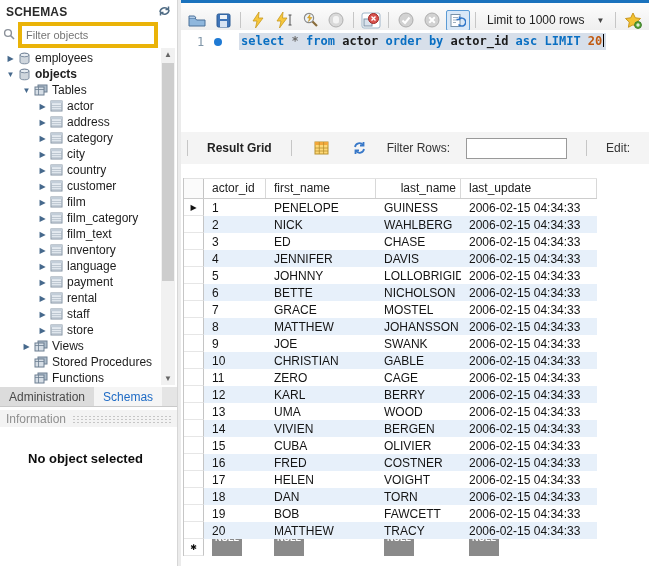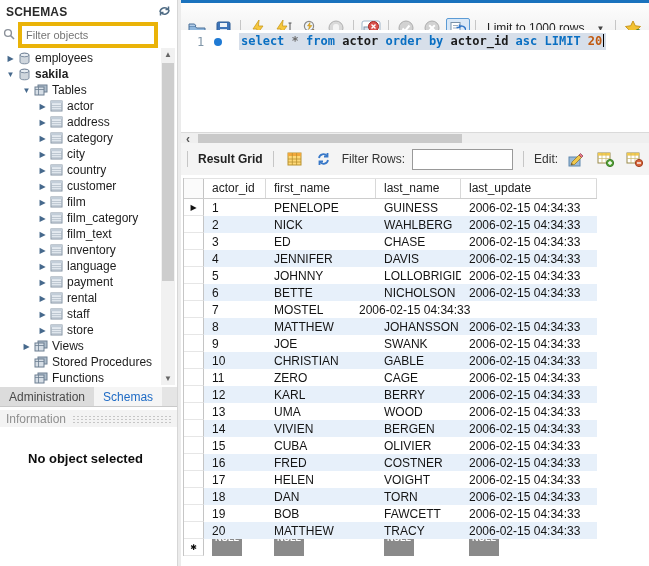--- a/index.html
+++ b/index.html
@@ -34,57 +34,57 @@
   .info-dots{flex:1;height:9px;background-image:radial-gradient(#c6c6c6 1px,transparent 1.1px);
              background-size:4px 3px;background-position:0 1px;}
   .info-body{position:absolute;top:427px;left:0;width:210px;bottom:0;background:#fff;}
   .no-object{margin:24px 0 0 28px;font-weight:bold;font-size:13px;color:#0d0d0d;}
   .splitter{position:absolute;left:177px;top:0;width:4px;height:566px;background:#ebebeb;border-left:1px solid #d6d6d6;}
 
   
   .main{position:absolute;left:181px;top:0;width:468px;height:566px;background:#fff;}
   .top-accent{position:absolute;top:0;left:0;right:0;height:3px;}
   .toolbar{position:absolute;top:3px;left:0;right:0;height:26px;background:linear-gradient(#fdfdfd,#ebebeb);
-           border-bottom:1px solid #cfcfcf;display:flex;align-items:center;padding:12px 4px;gap:2px;}
+           border-bottom:1px solid #cfcfcf;display:flex;align-items:center;padding:4px 4px;gap:2px;}
   .tbtn{width:24px;height:21px;display:flex;align-items:center;justify-content:center;cursor:pointer;flex:none;}
   .tbtn.active{border:1px solid #5b9bd5;background:#d9e8f7;border-radius:2px;box-sizing:border-box;}
   .tsep{width:1px;height:16px;background:#c6c6c6;margin:0 3px;flex:none;}
   .limit-dd{display:flex;align-items:center;gap:12px;padding:2px 6px;font-size:12px;color:#222;cursor:pointer;flex:none;}
   .dd-arrow{font-size:8px;color:#444;}
 
   .editor{position:absolute;top:30px;left:0;right:0;height:102px;background:#fff;}
   .gutter-ln{position:absolute;left:16px;top:5px;font:12px "DejaVu Sans Mono",monospace;color:#8096a8;}
   .bp-dot{position:absolute;left:33px;top:8px;width:8px;height:8px;border-radius:50%;background:#1f7ad4;}
   .code{position:absolute;left:58px;top:4px;font:bold 12px "DejaVu Sans Mono",monospace;white-space:pre;}
   .stmt{background:#d7dfea;padding:1px 2px 2px;}
   .tok-kw{color:#0a6fc2;}.tok-id{color:#1c1c1c;}.tok-op{color:#6e6e6e;}.tok-num{color:#c05a12;}
   .cursor{display:inline-block;width:1px;height:13px;background:#000;vertical-align:-2px;margin-left:1px;}
 
   .hscroll{position:absolute;top:132px;left:0;right:0;height:14px;background:#efefef;border-top:1px solid #dadada;}
   .hs-arrow{position:absolute;left:5px;top:-1px;font-size:12px;font-weight:bold;color:#555;line-height:14px;cursor:pointer;}
   .hs-thumb{position:absolute;left:17px;top:1px;width:264px;height:12px;background:#c9c9c9;cursor:pointer;}
 
-  .rg-toolbar{position:absolute;top:143px;left:0;right:0;height:32px;background:#f4f4f4;display:flex;
-              align-items:center;gap:7px;padding:0 3px;overflow:hidden;white-space:nowrap;}
+  .rg-toolbar{position:absolute;top:132px;left:0;right:0;height:32px;background:#f4f4f4;display:flex;
+              align-items:center;gap:16px;padding:0 3px;overflow:hidden;white-space:nowrap;}
   .rg-title{font-weight:bold;color:#222;flex:none;}
   .rg-label{color:#333;flex:none;}
   .rg-input{width:95px;height:17px;border:1px solid #999;background:#fff;flex:none;outline:none;}
   .rg-btn{display:flex;align-items:center;justify-content:center;width:22px;height:20px;cursor:pointer;flex:none;}
 
   .grid{position:absolute;top:178px;left:2px;border-left:1px solid #c6c6c6;}
   .g-header{display:flex;height:19px;border-top:1px solid #e2e2e2;border-bottom:1px solid #cdcdcd;background:#fff;}
   .g-hcell{box-sizing:border-box;border-right:1px solid #d8d8d8;padding:2px 4px 0 8px;color:#222;}
   .g-hsel{box-sizing:border-box;width:20px;border-right:1px solid #c4c4c4;background:#fbfbfb;}
   .g-row{display:flex;height:17px;}
   .g-sel{box-sizing:border-box;width:20px;border-right:1px solid #c4c4c4;border-bottom:1px solid #e6e6e6;
          background:#fff;display:flex;align-items:center;justify-content:center;font-size:8px;color:#111;flex:none;}
   .g-cell{box-sizing:border-box;padding:0 4px 0 8px;display:flex;align-items:center;color:#141414;overflow:hidden;}
   .g-row.stripe .g-cell{background:#e7f0fa;}
   .null-badge{background:#8a8a8a;color:#fff;font:bold 9px "Liberation Sans",sans-serif;padding:1px 3px 20px;line-height:1;}
-  .c0{width:62px;}.c1{width:110px;}.c2{width:85px;}.c3{width:136px;}
+  .c0{width:62px;}.c1{width:110px;}.c2{width:85px;text-align:right;}.c3{width:136px;}
 </style>
 </head>
 <body>
 
 <div class="app">
 
   <aside class="sidebar">
     <div class="sb-header">
       <span>SCHEMAS</span>
       <span class="sb-refresh">
@@ -117,21 +117,21 @@
           <span class="tlabel">employees</span>
         </div>
         <div class="tree-item lvl0 bold">
           <span class="tw">▼</span>
           <span class="ticon">
             <svg width="13" height="13" viewBox="0 0 13 13">
               <path d="M2 3c0-1.1 2-1.8 4.5-1.8S11 1.9 11 3v7c0 1.1-2 1.8-4.5 1.8S2 11.1 2 10z" fill="#cfd6dd" stroke="#7d8da0"></path>
               <ellipse cx="6.5" cy="3" rx="4.5" ry="1.8" fill="#e8edf2" stroke="#7d8da0"></ellipse>
             </svg>
           </span>
-          <span class="tlabel">sakila</span>
+          <span class="tlabel">objects</span>
         </div>
         <div class="tree-item lvl1">
           <span class="tw">▼</span>
           <span class="ticon">
             <svg width="14" height="12">
               <rect x="4" y="1" width="9" height="7" fill="#aebdcb" stroke="#6c7f92"></rect>
               <rect x="1" y="3" width="9" height="8" fill="#d6dee6" stroke="#6c7f92"></rect>
               <path d="M1 5.5h9M4.5 3v8" stroke="#6c7f92" stroke-width=".8" fill="none"></path>
             </svg>
           </span>
@@ -552,20 +552,21 @@
         <div class="g-row stripe">
           <div class="g-sel"></div>
           <div class="g-cell c0">6</div>
           <div class="g-cell c1">BETTE</div>
           <div class="g-cell c2">NICHOLSON</div>
           <div class="g-cell c3">2006-02-15 04:34:33</div>
         </div>
         <div class="g-row">
           <div class="g-sel"></div>
           <div class="g-cell c0">7</div>
+          <div class="g-cell c1">GRACE</div>
           <div class="g-cell c2">MOSTEL</div>
           <div class="g-cell c3">2006-02-15 04:34:33</div>
         </div>
         <div class="g-row stripe">
           <div class="g-sel"></div>
           <div class="g-cell c0">8</div>
           <div class="g-cell c1">MATTHEW</div>
           <div class="g-cell c2">JOHANSSON</div>
           <div class="g-cell c3">2006-02-15 04:34:33</div>
         </div>

